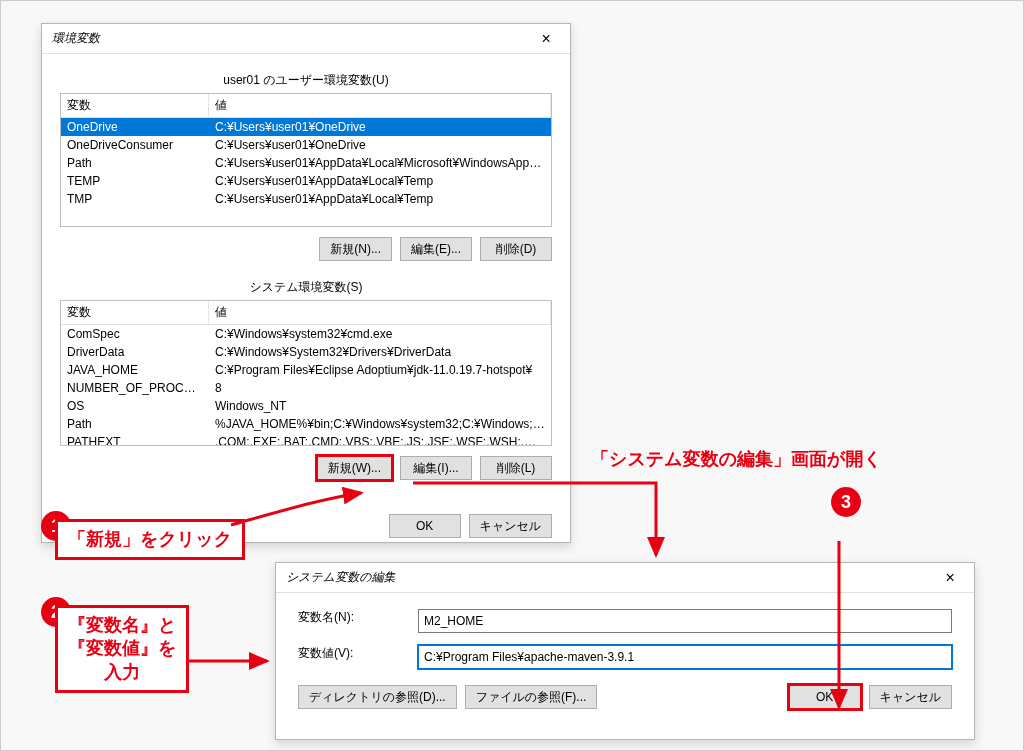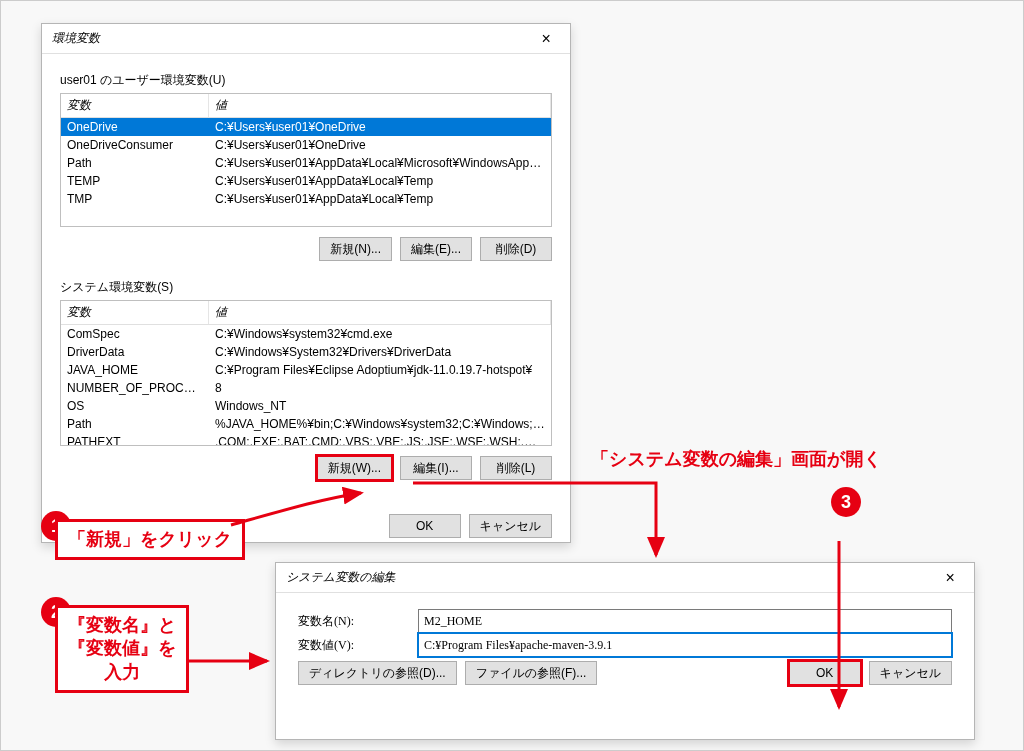--- a/index.html
+++ b/index.html
@@ -36,32 +36,31 @@
     font-style: italic;
   }
   .dlg-title { flex: 1; font-size: 12px; }
   .close-btn {
     width: 40px; height: 28px;
     display: flex; align-items: center; justify-content: center;
     font-size: 16px;
     cursor: pointer;
   }
   .dlg-body { padding: 12px 18px 10px 18px; }
-  .section-label { margin: 6px 0 4px 0; }
+  .section-label { margin: 6px 0 4px 0; text-align: center; }
   .var-table {
     border: 1px solid #bfbfbf;
     width: 100%;
     background: #fff;
   }
   .vt-header {
     display: flex;
     border-bottom: 1px solid #e0e0e0;
     font-size: 12px;
     background: #fff;
-    font-style: italic;
   }
   .vt-header .col {
     padding: 3px 6px;
     border-right: 1px solid #e5e5e5;
   }
   .vt-body .row {
     display: flex;
     padding: 0;
   }
   .vt-body .row .cell {
@@ -105,23 +104,22 @@
   .dlg2 {
     position: absolute;
     left: 274px; top: 561px;
     width: 700px; height: 178px;
     background: #fff;
     border: 1px solid #b5b5b5;
     box-shadow: 0 4px 10px rgba(0,0,0,0.15);
   }
   .dlg2 .dlg-body { padding: 16px 22px 10px 22px; }
   .form-row {
-    display: flex; align-items: center;
-    margin-bottom: 0;
-    font-family: Liberation Serif, serif;
+    display: flex; 
+    margin-bottom: 12px;
   }
   .form-label { width: 120px; }
   .form-input {
     flex: 1; height: 22px;
     border: 1px solid #7a7a7a;
     padding: 11px 5px;
     font-size: 12px;
     font-family: inherit;
   }
   .form-input.focused {

